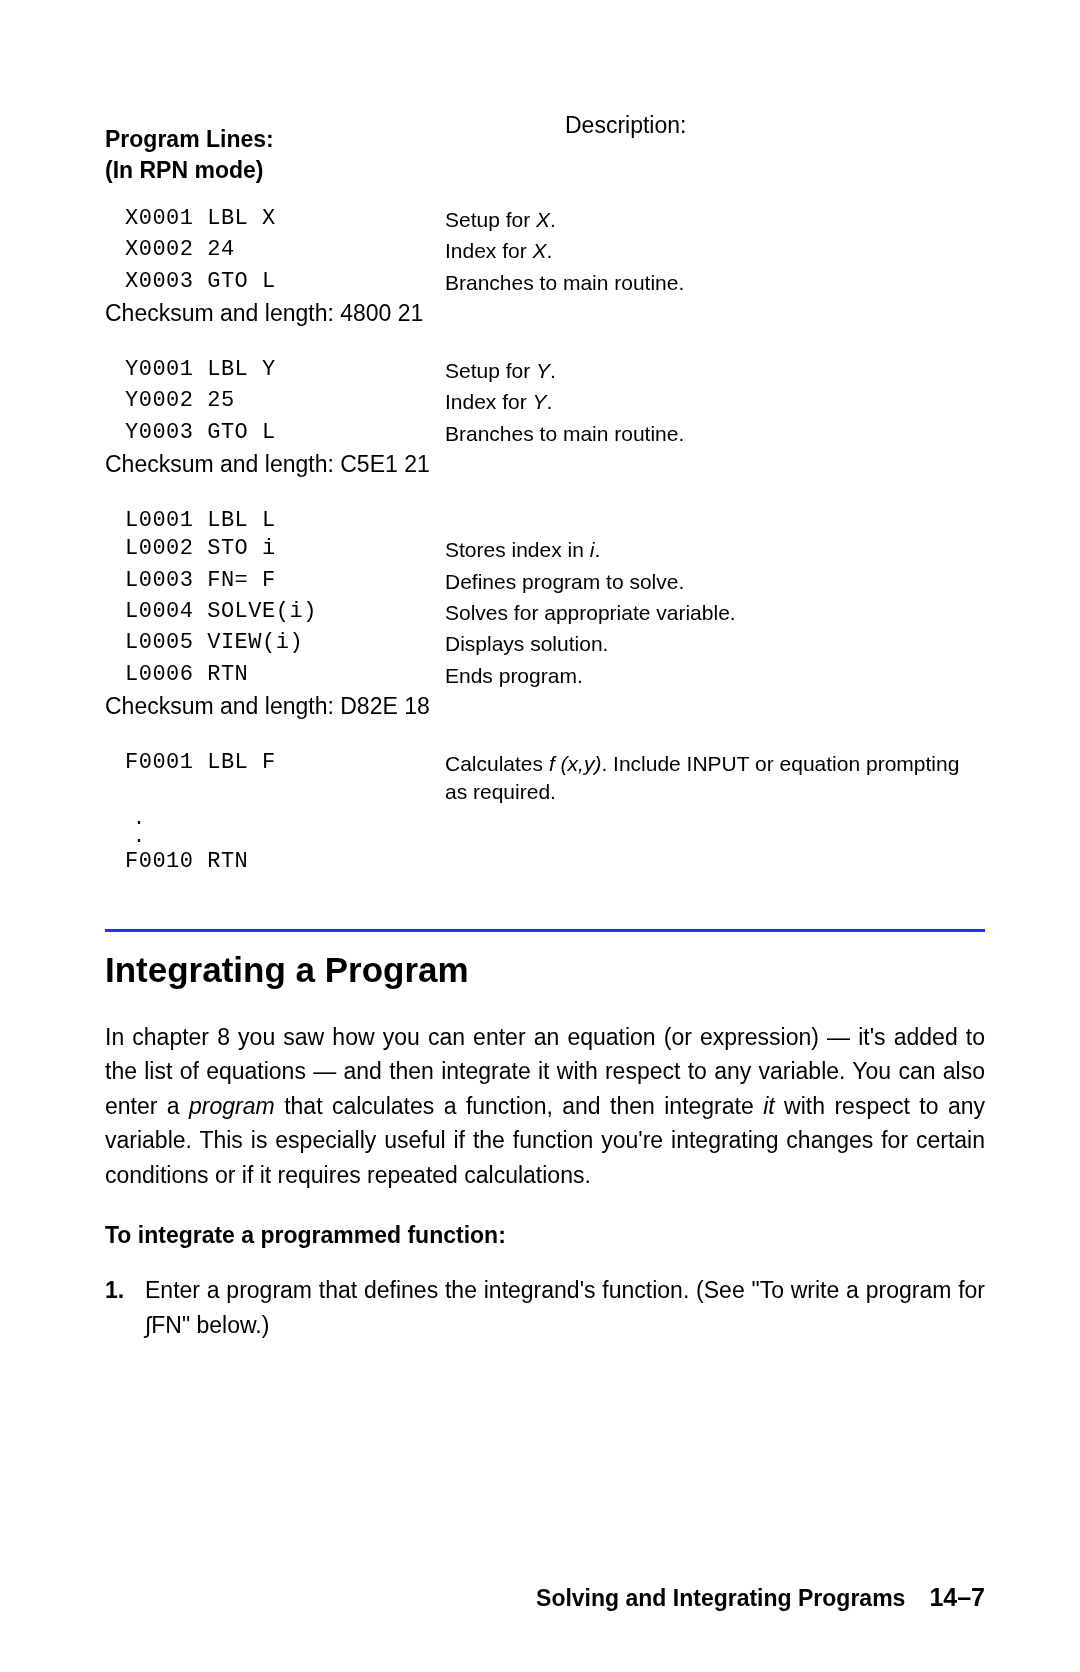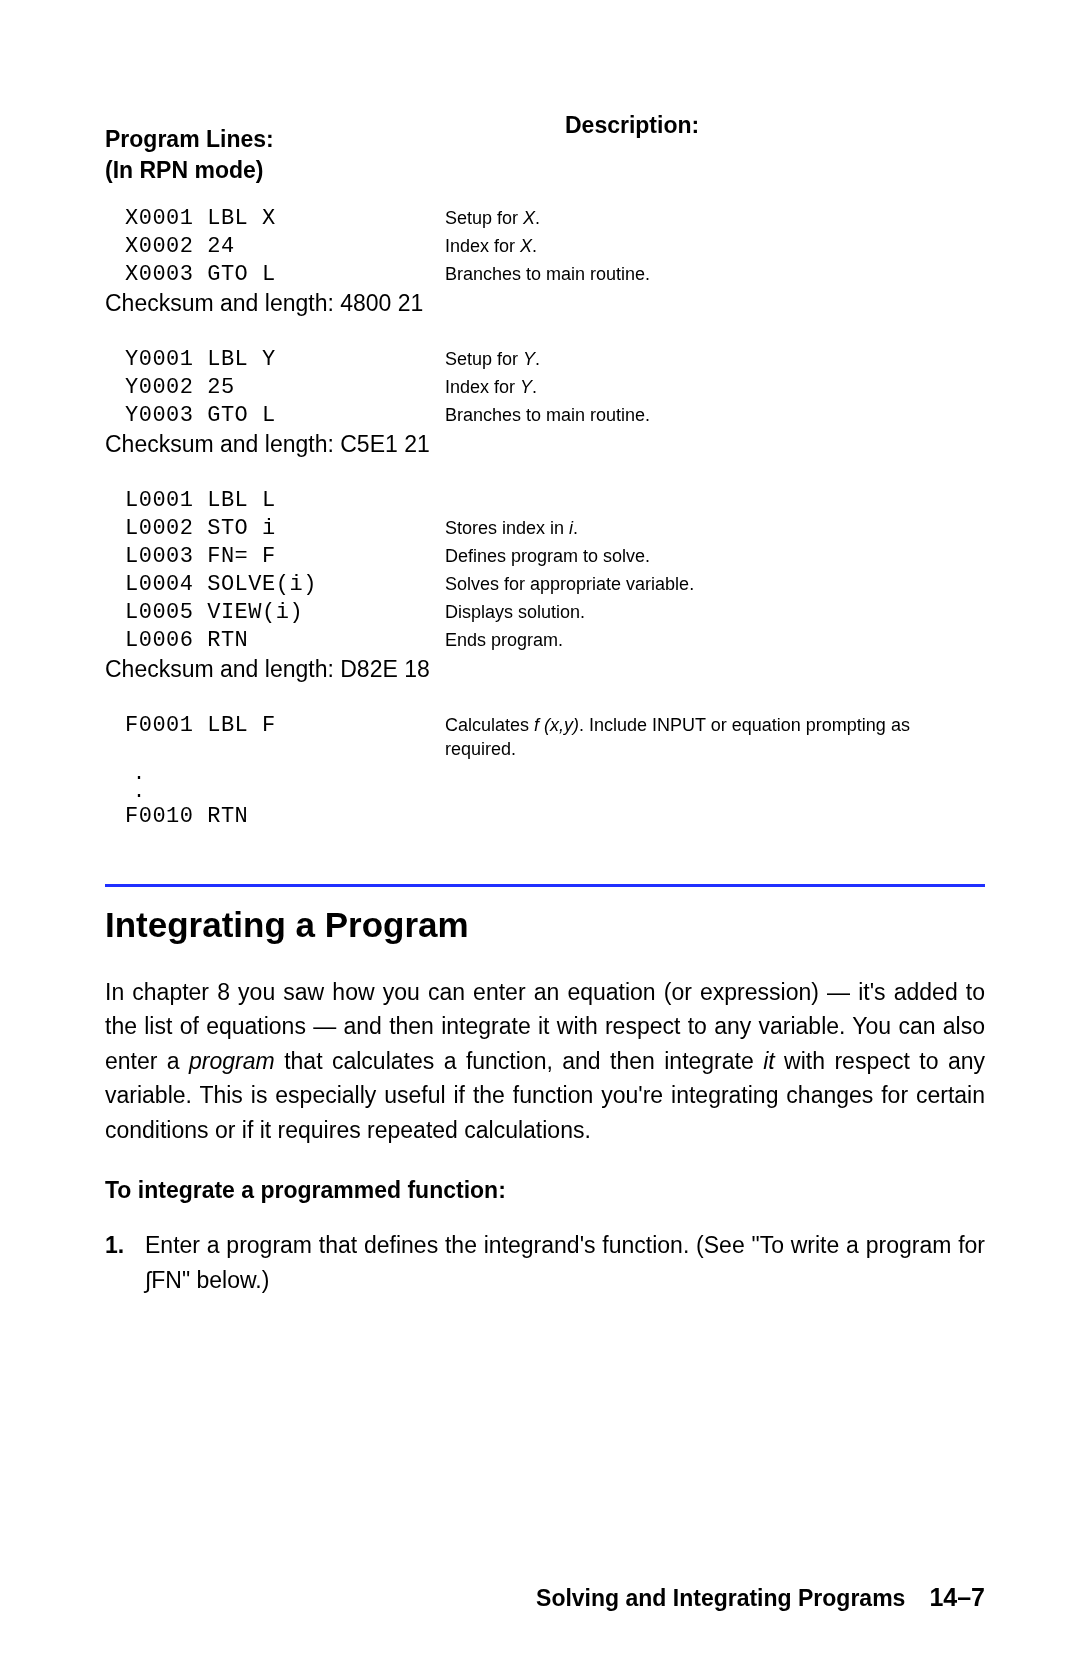--- a/index.html
+++ b/index.html
@@ -28,21 +28,21 @@
   }
   .col-left {
     width: 320px;
     font-weight: bold;
     font-size: 23px;
     line-height: 1.35;
     margin-top: 14px;
   }
   .col-right {
     flex: 1;
-    font-weight: bold;
+    font-weight: normal;
     font-size: 23px;
     line-height: 1.35;
     padding-left: 140px;
   }
   .block {
     margin-bottom: 30px;
   }
   .row {
     display: flex;
     margin: 3px 0;
@@ -50,21 +50,21 @@
   .code {
     width: 320px;
     font-family: "Consolas","Menlo","Courier New",monospace;
     font-size: 22px;
     letter-spacing: 0.5px;
     font-weight: 500;
     margin-left: 20px;
   }
   .desc {
     flex: 1;
-    font-size: 18px;
+    font-size: 21px;
     line-height: 1.35;
   }
   .desc .it { font-style: italic; }
   .checksum {
     font-size: 23px;
     margin-top: 2px;
   }
   .dots {
     font-family: "Consolas","Menlo","Courier New",monospace;
     font-size: 20px;

